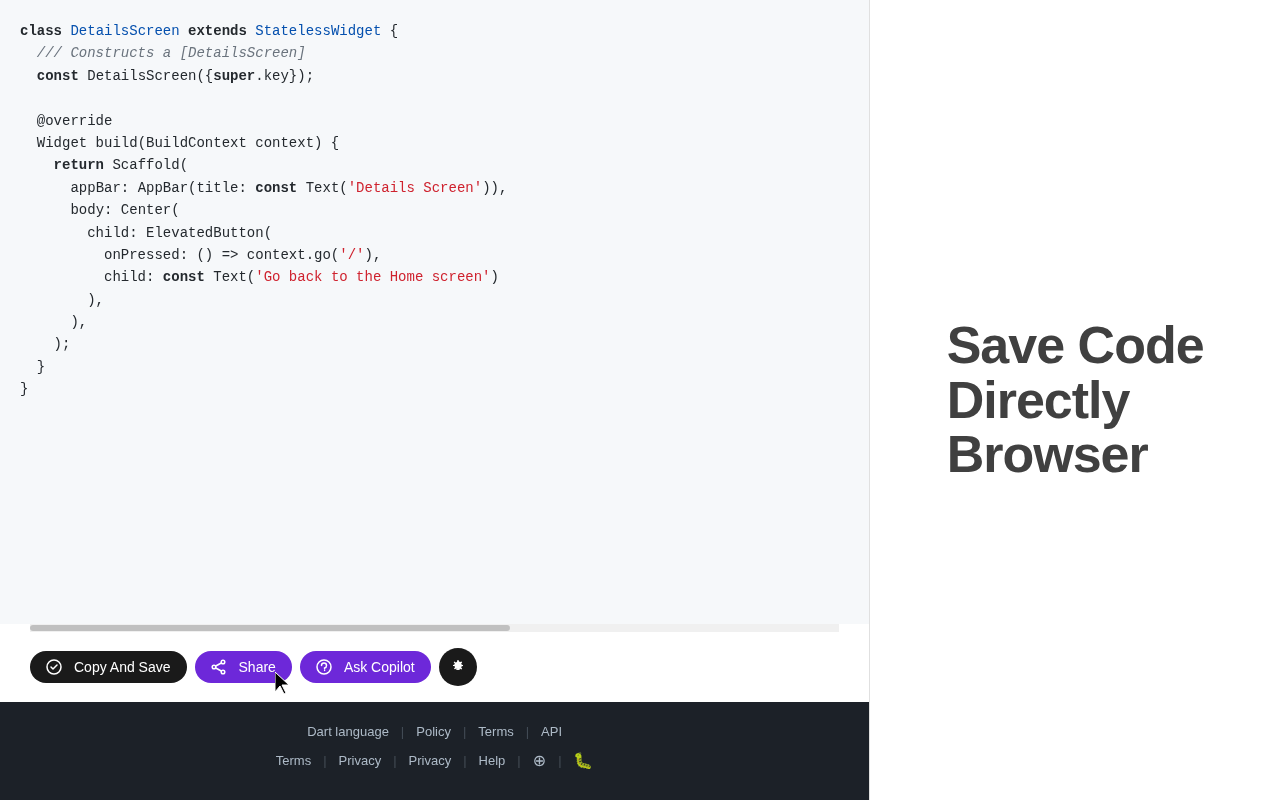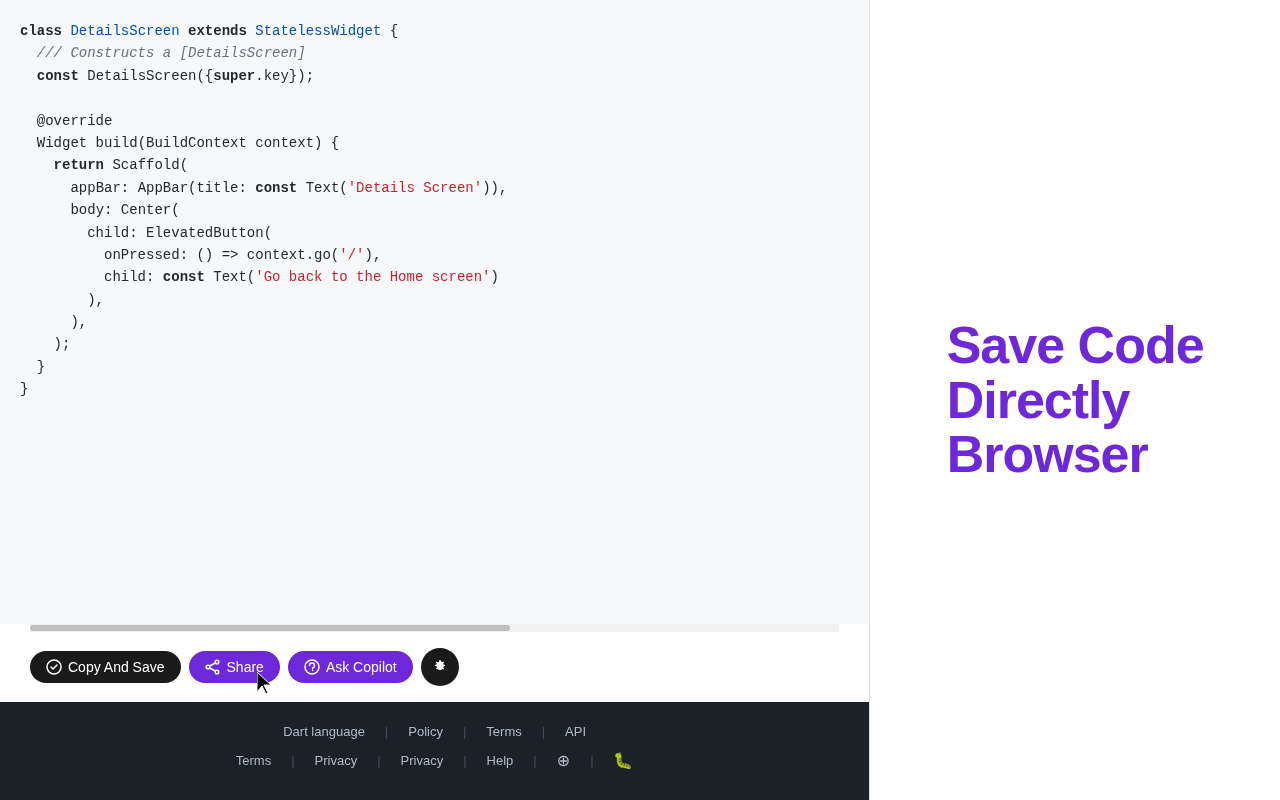--- a/index.html
+++ b/index.html
@@ -69,21 +69,21 @@
       display: flex;
       align-items: center;
       gap: 8px;
       padding: 16px 30px;
       background: #ffffff;
     }
 
     .btn {
       display: flex;
       align-items: center;
-      gap: 6px;
+      gap: 12px;
       padding: 8px 16px;
       border-radius: 999px;
       border: none;
       cursor: pointer;
       font-size: 14px;
       font-weight: 500;
       font-family: inherit;
     }
 
     .btn-dark {
@@ -114,21 +114,21 @@
     .footer {
       background: #1c2128;
       padding: 20px 30px;
       color: #adbac7;
     }
 
     .footer-row {
       display: flex;
       align-items: center;
       justify-content: center;
-      gap: 12px;
+      gap: 4px;
       margin-bottom: 8px;
       flex-wrap: wrap;
     }
 
     .footer-link {
       color: #adbac7;
       text-decoration: none;
       font-size: 13px;
       padding: 2px 8px;
     }
@@ -152,21 +152,21 @@
       background: #ffffff;
       display: flex;
       align-items: center;
       justify-content: center;
       padding: 40px;
     }
 
     .promo-text {
       font-size: 52px;
       font-weight: 900;
-      color: #6d28d9;
+      color: #404040;
       line-height: 1.05;
       letter-spacing: -1px;
     }
 
     .vertical-divider {
       width: 1px;
       height: 800px;
       background: #e0e0e0;
     }
   </style>

